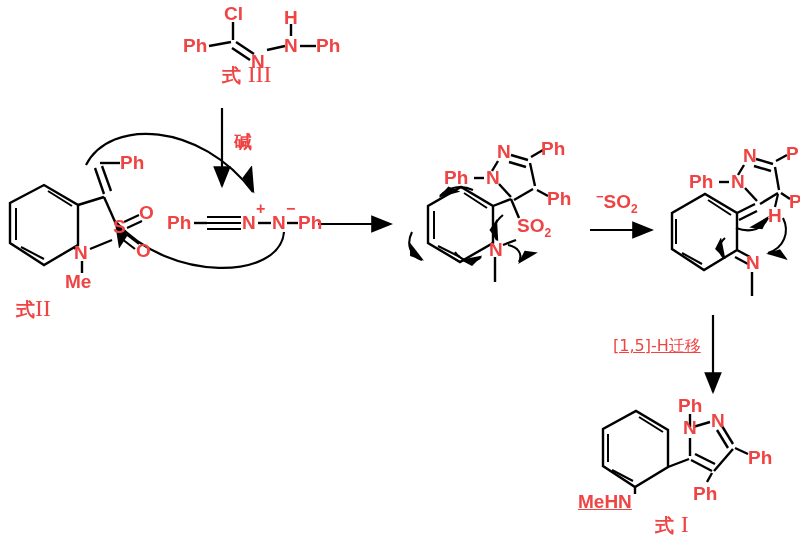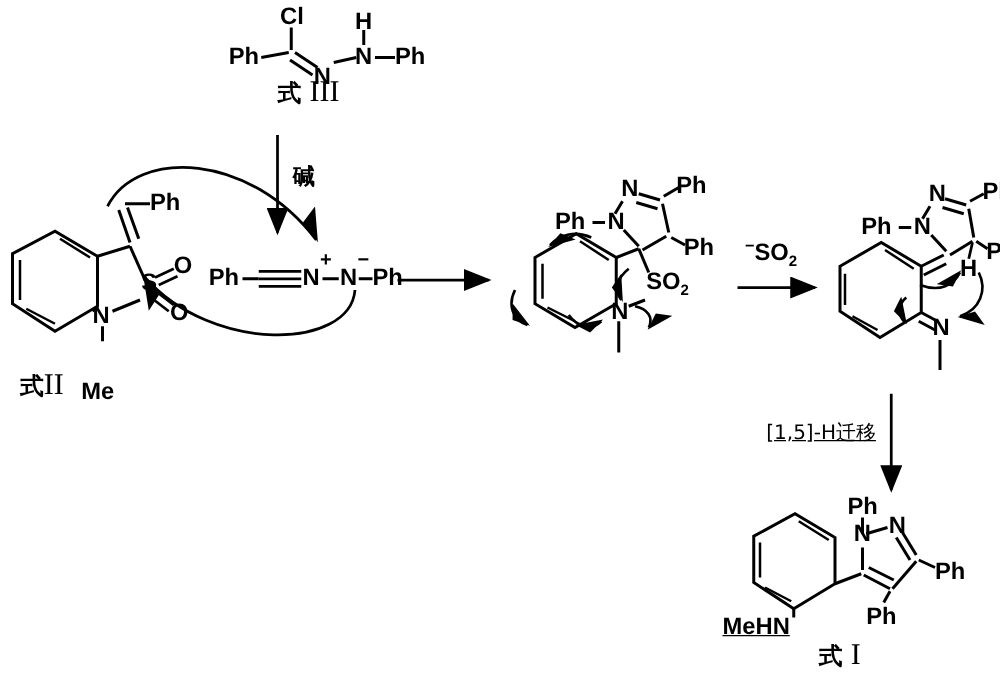--- a/index.html
+++ b/index.html
@@ -18,21 +18,21 @@
   svg.layer {
     position: absolute;
     left: 0;
     top: 0;
     width: 800px;
     height: 538px;
   }
   .lbl {
     position: absolute;
     font-family: "Liberation Sans", sans-serif;
-    color: #000000;
+    color: #ef4444;
     white-space: nowrap;
     line-height: 1;
   }
   .atom {
     font-size: 19px;
     font-weight: bold;
   }
   .atom-sm {
     font-size: 16px;
     font-weight: bold;
@@ -287,21 +287,21 @@
     <span class="rn">III</span>
   </span>
 
   <span class="lbl cjk" style="left:234px; top:133px;">碱</span>
 
   <span class="lbl grp" style="left:120px; top:153px;">Ph</span>
   <span class="lbl atom" style="left:113px; top:217px;">S</span>
   <span class="lbl atom" style="left:139px; top:203px;">O</span>
   <span class="lbl atom" style="left:136px; top:241px;">O</span>
   <span class="lbl atom" style="left:74px; top:243px;">N</span>
-  <span class="lbl grp" style="left:65px; top:272px;margin-top:32px;">Me</span>
+  <span class="lbl grp" style="left:65px; top:272px;">Me</span>
   <span class="lbl formula-tag" style="left:16px; top:296px;">
     <span>式</span><span class="rn">II</span>
   </span>
 
   <span class="lbl grp" style="left:167px; top:213px;">Ph</span>
   <span class="lbl atom" style="left:242px; top:213px;">N</span>
   <span class="lbl atom-sm" style="left:256px; top:201px;">+</span>
   <span class="lbl atom" style="left:272px; top:213px;">N</span>
   <span class="lbl atom-sm" style="left:286px; top:201px;">−</span>
   <span class="lbl grp" style="left:298px; top:213px;">Ph</span>

